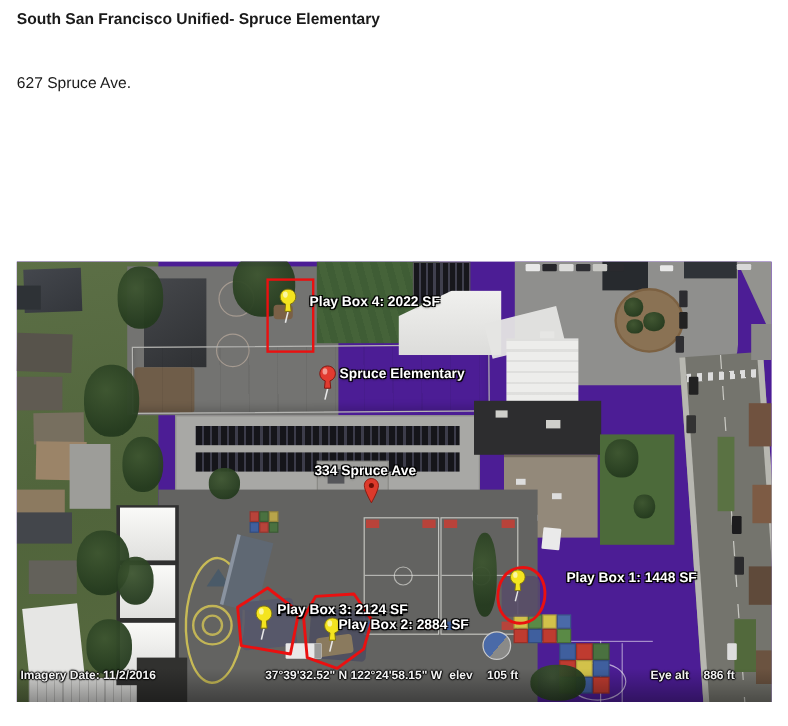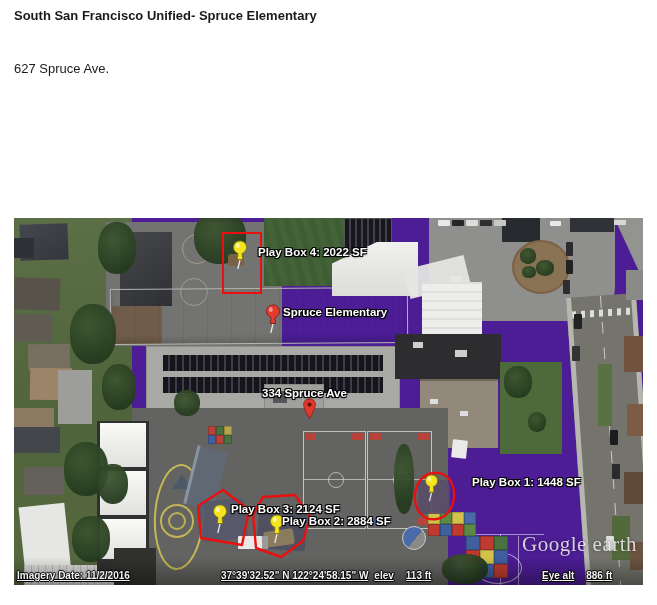--- a/index.html
+++ b/index.html
@@ -17,22 +17,22 @@
   .car{position:absolute;border-radius:1px;}
   .glabel{position:absolute;font:bold 11.5px "Liberation Sans",sans-serif;color:#fff;white-space:nowrap;
           text-shadow:-1px -1px 0 #000,1px -1px 0 #000,-1px 1px 0 #000,1px 1px 0 #000,0 1px 2px #000;}
   .pbox{position:absolute;border:2.5px solid #ea1010;}
   .psvg{position:absolute;overflow:visible;}
   .cellrow{position:absolute;display:flex;flex-wrap:wrap;}
   .cellrow div{box-sizing:border-box;border:0.5px solid rgba(0,0,0,.2);}
   .court{position:absolute;border:1px solid rgba(235,235,230,.7);}
   .statusbar{position:absolute;left:0;right:0;bottom:0;height:28px;
              background:linear-gradient(rgba(0,0,0,0),rgba(0,0,0,.35));}
-  .stext{position:absolute;bottom:4px;font:bold 10px "Liberation Sans",sans-serif;color:#f2f2f2;white-space:nowrap;
-         text-shadow:-1px 0 1px #000,1px 0 1px #000,0 -1px 1px #000,0 1px 1px #000;text-decoration:underline;}
+  .stext{position:absolute;bottom:16px;font:bold 10px "Liberation Sans",sans-serif;color:#f2f2f2;white-space:nowrap;
+         text-shadow:-1px 0 1px #000,1px 0 1px #000,0 -1px 1px #000,0 1px 1px #000;}
   .srow{display:flex;gap:12px;}
   .watermark{position:absolute;left:508px;top:314px;font-family:"Liberation Serif",serif;font-size:21px;
              color:rgba(240,240,240,.85);letter-spacing:.5px;text-shadow:0 0 3px rgba(0,0,0,.45);}
 </style>
 </head>
 <body>
 
 <div class="page">
 
   <div class="doc-title">South San Francisco Unified- Spruce Elementary</div>
@@ -255,27 +255,26 @@
       <circle cx="7.5" cy="6.6" r="2.1" fill="#6b0f07"></circle>
     </svg>
 
     <div class="glabel" style="left:244px;top:28px;">Play Box 4: 2022 SF</div>
     <div class="glabel" style="left:269px;top:88px;">Spruce Elementary</div>
     <div class="glabel" style="left:248px;top:169px;">334 Spruce Ave</div>
     <div class="glabel" style="left:438px;top:258px;margin-left:20px;">Play Box 1: 1448 SF</div>
     <div class="glabel" style="left:217px;top:285px;">Play Box 3: 2124 SF</div>
     <div class="glabel" style="left:268px;top:297px;">Play Box 2: 2884 SF</div>
 
-    <div class="watermark">Google earth</div>
     <div class="statusbar">
       <div class="stext" style="left:3px;">Imagery Date: 11/2/2016</div>
       <div class="stext srow" style="left:207px;">
         <span>37°39'32.52" N 122°24'58.15" W</span>
         <span style="margin-left:-6px;">elev</span>
-        <span>113 ft</span>
+        <span>105 ft</span>
       </div>
       <div class="stext srow" style="left:528px;">
         <span>Eye alt</span>
         <span>886 ft</span>
       </div>
     </div>
 
   </div>
 </div>
 

